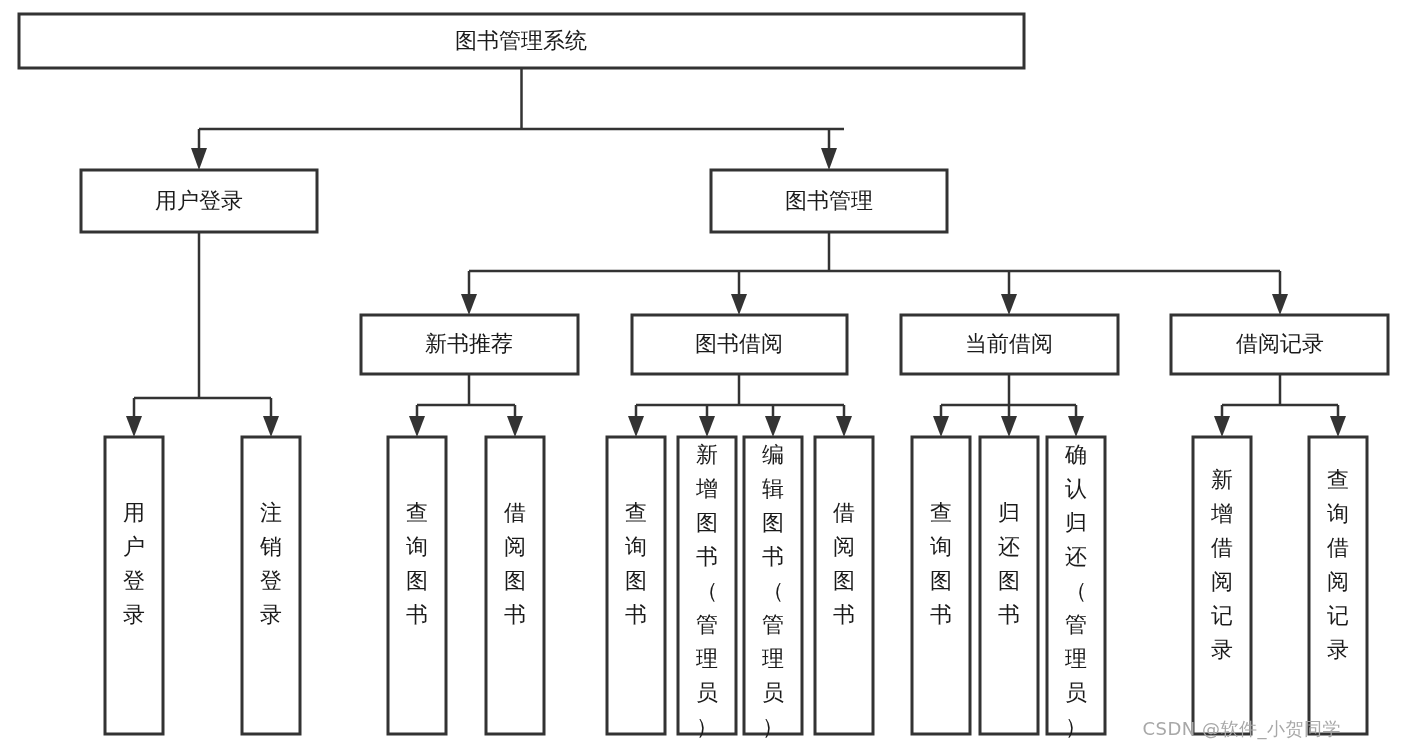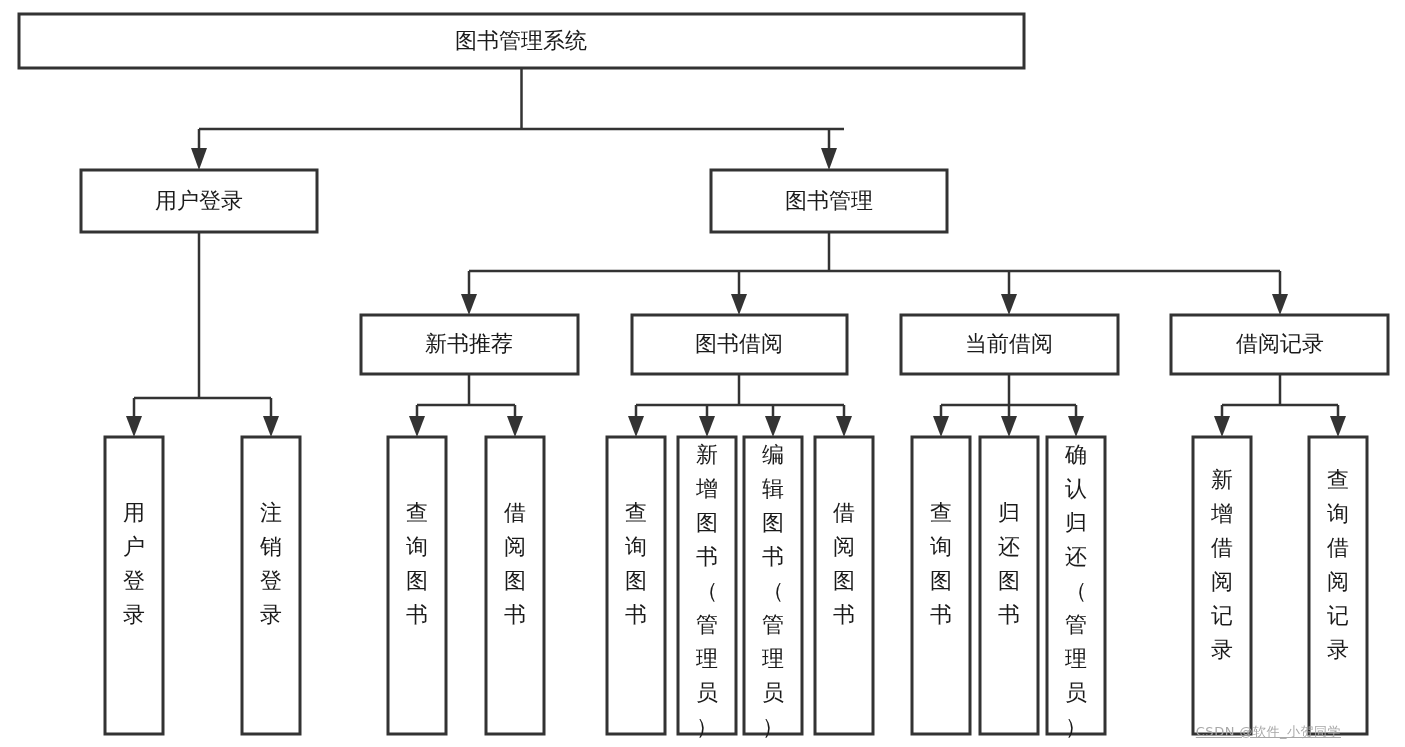--- a/index.html
+++ b/index.html
@@ -53,26 +53,25 @@
     font-family: "DejaVu Sans", "Liberation Sans", sans-serif;
     font-size: 22px;
     fill: #1a1a1a;
     text-anchor: middle;
   }
   .watermark {
     position: absolute;
     right: 12px;
     bottom: 6px;
     font-family: "DejaVu Sans", "Liberation Sans", sans-serif;
-    font-size: 13px;
+    font-size: 18px;
     color: #a8a8a8;
     white-space: nowrap;
     letter-spacing: 0.5px;
     pointer-events: none;
-    text-decoration: underline;
   }
 </style>
 </head>
 <body>
 
 <div id="diagram-root">
 
   <svg id="flowchart" viewBox="0 0 1405 747">
 
     <g>

